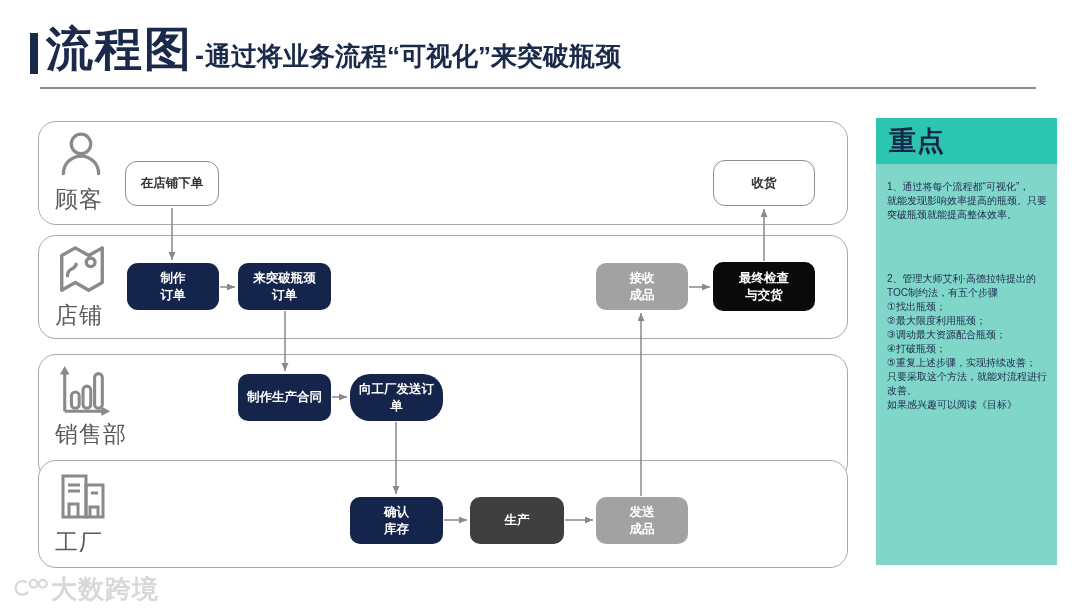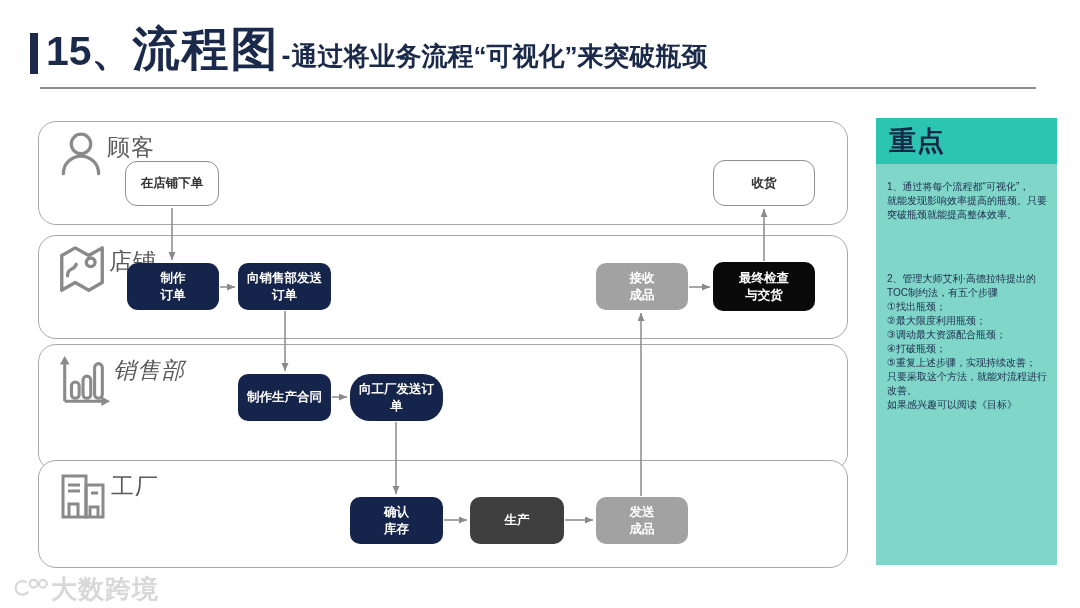--- a/index.html
+++ b/index.html
@@ -10,21 +10,21 @@
   
   .title-bar{position:absolute;left:30px;top:33px;width:8px;height:41px;background:#1b2a4a;}
   .title-row{position:absolute;left:46px;top:18px;display:flex;align-items:baseline;color:#1b2a4a;white-space:nowrap;}
   .title-num{font-size:41px;font-weight:700;}
   .title-main{font-size:47px;font-weight:700;letter-spacing:2px;}
   .title-dash{font-size:27px;font-weight:700;margin:0 1px 0 2px;}
   .title-sub{font-size:26px;font-weight:700;}
   .title-underline{position:absolute;left:40px;top:87px;width:996px;height:2px;background:#8c8c8c;}
   
   .lane{position:absolute;left:38px;width:810px;background:#fff;border:1.5px solid #a8a8a8;border-radius:18px;box-sizing:border-box;}
-  .lane-head{position:absolute;left:16px;top:8px;display:flex;align-items:flex-start;}
+  .lane-head{position:absolute;left:16px;top:8px;display:flex;flex-direction:column;align-items:flex-start;}
   .lane-label{font-size:23px;color:#5a5a5a;margin-top:2px;letter-spacing:1px;}
   .lane-icon svg{display:block;}
   
   .flow-node{
     position:absolute;display:flex;align-items:center;justify-content:center;text-align:center;
     border-radius:10px;font-size:12.5px;font-weight:700;line-height:1.3;white-space:pre-line;
     box-sizing:border-box;color:#fff;
   }
   .v-white{background:#fff;border:1.5px solid #8f8f8f;border-radius:12px;color:#333;font-weight:600;}
   .v-navy{background:#15244a;}
@@ -42,21 +42,20 @@
   .panel-para:last-child{margin-bottom:0;}
   
   .watermark{position:absolute;left:14px;top:572px;display:flex;align-items:center;gap:3px;color:#d8d8d8;}
   .watermark-text{font-size:26px;font-weight:700;letter-spacing:1px;font-family:Liberation Mono, monospace;}
 </style>
 </head>
 <body>
 
 <div class="title-bar"></div>
 <div class="title-row">
-  <span class="title-num">15、</span>
   <span class="title-main">流程图</span>
   <span class="title-dash">-</span>
   <span class="title-sub">通过将业务流程“可视化”来突破瓶颈</span>
 </div>
 <div class="title-underline"></div>
 
 <div class="lane" style="top:121px;height:104px;">
   <div class="lane-head">
     <span class="lane-icon">
       <svg width="52" height="52" viewBox="0 0 56 56" fill="none" stroke="#8a8a8a" stroke-width="3.5">
@@ -74,21 +73,21 @@
       <svg width="54" height="54" viewBox="0 0 56 56" fill="none" stroke="#8a8a8a" stroke-width="3.5" stroke-linejoin="round">
         <path d="M7 12 L21 4 L35 12 L49 4 L49 40 L35 48 L21 40 L7 48 Z"></path>
         <path d="M13 33 C13 24 20 28 22 21" stroke-linecap="round"></path>
         <circle cx="37" cy="19" r="4.5"></circle>
       </svg>
     </span>
     <span class="lane-label">店铺</span>
   </div>
 </div>
 
-<div class="lane" style="top:344px;height:127px;font-style:italic;">
+<div class="lane" style="top:354px;height:127px;">
   <div class="lane-head">
     <span class="lane-icon">
       <svg width="58" height="54" viewBox="0 0 60 56" fill="none" stroke="#8a8a8a" stroke-width="3.2">
         <path d="M10 50 V10"></path>
         <path d="M5 12 L10 3 L15 12 Z" fill="#8a8a8a" stroke="none"></path>
         <path d="M10 50 H50"></path>
         <path d="M48 45 L57 50 L48 55 Z" fill="#8a8a8a" stroke="none"></path>
         <rect x="17" y="30" width="8" height="17" rx="4"></rect>
         <rect x="29" y="24" width="8" height="23" rx="4"></rect>
         <rect x="41" y="11" width="8" height="36" rx="4"></rect>
@@ -112,21 +111,21 @@
       </svg>
     </span>
     <span class="lane-label">工厂</span>
   </div>
 </div>
 
 <div class="flow-node v-white" style="left:125px;top:161px;width:94px;height:45px;">在店铺下单</div>
 <div class="flow-node v-white" style="left:713px;top:160px;width:102px;height:46px;">收货</div>
 <div class="flow-node v-navy" style="left:127px;top:263px;width:92px;height:47px;border-radius:11px;">制作
 订单</div>
-<div class="flow-node v-navy" style="left:238px;top:263px;width:93px;height:47px;">向销售部发送
+<div class="flow-node v-navy" style="left:238px;top:263px;width:93px;height:47px;">来突破瓶颈
 订单</div>
 <div class="flow-node v-gray" style="left:596px;top:263px;width:92px;height:47px;">接收
 成品</div>
 <div class="flow-node v-black" style="left:713px;top:262px;width:102px;height:49px;">最终检查
 与交货</div>
 <div class="flow-node v-navy" style="left:238px;top:374px;width:93px;height:47px;">制作生产合同</div>
 <div class="flow-node v-navy" style="left:350px;top:374px;width:93px;height:47px;border-radius:20px;">向工厂发送订
 单</div>
 <div class="flow-node v-navy" style="left:350px;top:497px;width:93px;height:47px;">确认
 库存</div>

